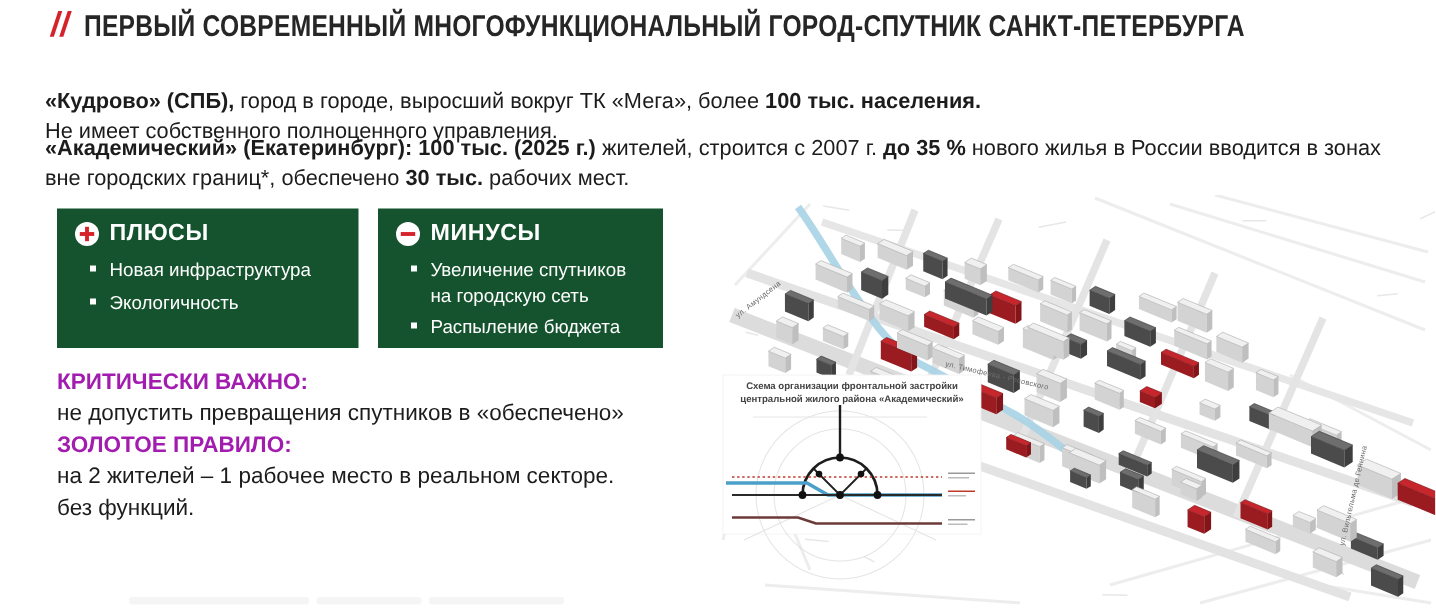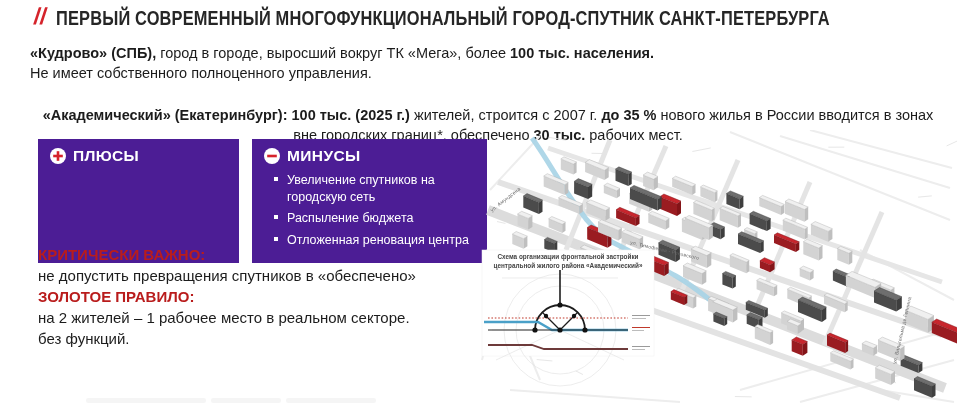--- a/index.html
+++ b/index.html
@@ -7,38 +7,38 @@
          font-family:"Liberation Sans",sans-serif;color:#1c1c1c;}
 
   
   .title-row{position:absolute;left:34px;top:5px;display:flex;align-items:flex-start;gap:9px;}
   .title-slashes{color:#d5232b;font-weight:700;font-size:23px;line-height:1;transform:skewX(-8deg);}
   .page-title{font-size:20px;font-weight:700;letter-spacing:0.2px;color:#262626;
               transform:scaleX(0.82);transform-origin:left top;white-space:nowrap;margin-top:2px;}
 
   
   .para{position:absolute;left:30px;font-size:14.5px;line-height:19.5px;color:#1c1c1c;}
-  .p1{top:44px;width:650px;}
-  .p2{top:106px;width:916px;text-align:center;}
+  .p1{top:59px;width:650px;}
+  .p2{top:90px;width:916px;}
   .b{font-weight:700;}
 
   
   .boxes{position:absolute;left:38px;top:139px;display:flex;gap:13px;}
-  .redbox{background:#4c1d95;color:#fff;box-sizing:border-box;padding:8px 10px 10px 12px;min-height:93px;}
+  .redbox{background:#14532d;color:#fff;box-sizing:border-box;padding:8px 10px 0 12px;min-height:93px;}
   .redbox.pluses{width:201px;}
-  .redbox.minuses{width:235px;}
+  .redbox.minuses{width:190px;}
   .box-head{display:flex;align-items:center;gap:7px;font-weight:700;font-size:15.5px;letter-spacing:0.4px;}
   .box-icon{flex:0 0 auto;display:block;}
   .redbox ul{list-style:none;margin:7px 0 0 0;padding:0 0 0 10px;font-size:12.5px;line-height:1.32;}
   .redbox li{display:flex;gap:9px;margin-bottom:5px;}
   .sq-bullet{flex:0 0 auto;width:4px;height:4px;background:#fff;margin-top:5px;}
 
   
   .bottom{position:absolute;left:38px;top:244px;width:460px;font-size:15px;line-height:21px;}
-  .red-heading{color:#b91c1c;font-weight:700;}
+  .red-heading{color:#a21caf;font-weight:700;}
 
   
   .footnote-remnant{position:absolute;left:86px;top:398px;display:flex;gap:5px;opacity:.5;}
   .footnote-remnant i{display:block;height:5px;background:#ececec;border-radius:2px;}
 
   
   .map{position:absolute;left:480px;top:130px;width:477px;height:275px;}
   .map svg{display:block;}
   .map-caption{font-weight:700;fill:#444;font-size:6.4px;font-family:"Liberation Sans",sans-serif;}
   .street-label{fill:#6a6a6a;font-size:5px;font-family:"Liberation Sans",sans-serif;letter-spacing:.2px;}
@@ -67,43 +67,47 @@
     <div class="redbox pluses">
       <div class="box-head">
         <svg class="box-icon" width="16" height="16" viewBox="0 0 16 16">
           <circle cx="8" cy="8" r="8" fill="#ffffff"></circle>
           <rect x="3.2" y="6.7" width="9.6" height="2.6" fill="#d6232b"></rect>
           <rect x="6.7" y="3.2" width="2.6" height="9.6" fill="#d6232b"></rect>
         </svg>
         <span>ПЛЮСЫ</span>
       </div>
       <ul>
+        <li>
+            <span class="sq-bullet"></span>
+            <span>Новая инфраструктура</span>
+          </li>
+        <li>
+            <span class="sq-bullet"></span>
+            <span>Экологичность</span>
+          </li>
       </ul>
     </div>
 
     <div class="redbox minuses">
       <div class="box-head">
         <svg class="box-icon" width="16" height="16" viewBox="0 0 16 16">
           <circle cx="8" cy="8" r="8" fill="#ffffff"></circle>
           <rect x="3.2" y="6.7" width="9.6" height="2.6" fill="#d6232b"></rect>
         </svg>
         <span>МИНУСЫ</span>
       </div>
       <ul>
         <li>
             <span class="sq-bullet"></span>
             <span>Увеличение спутников на городскую сеть</span>
           </li>
         <li>
             <span class="sq-bullet"></span>
             <span>Распыление бюджета</span>
-          </li>
-        <li>
-            <span class="sq-bullet"></span>
-            <span>Отложенная реновация центра</span>
           </li>
       </ul>
     </div>
   </div>
 
   <div class="bottom">
     <div class="red-heading">КРИТИЧЕСКИ ВАЖНО:</div>
     <div>не допустить превращения спутников в «обеспечено»</div>
     <div class="red-heading">ЗОЛОТОЕ ПРАВИЛО:</div>
     <div>на 2 жителей – 1 рабочее место в реальном секторе.</div>

